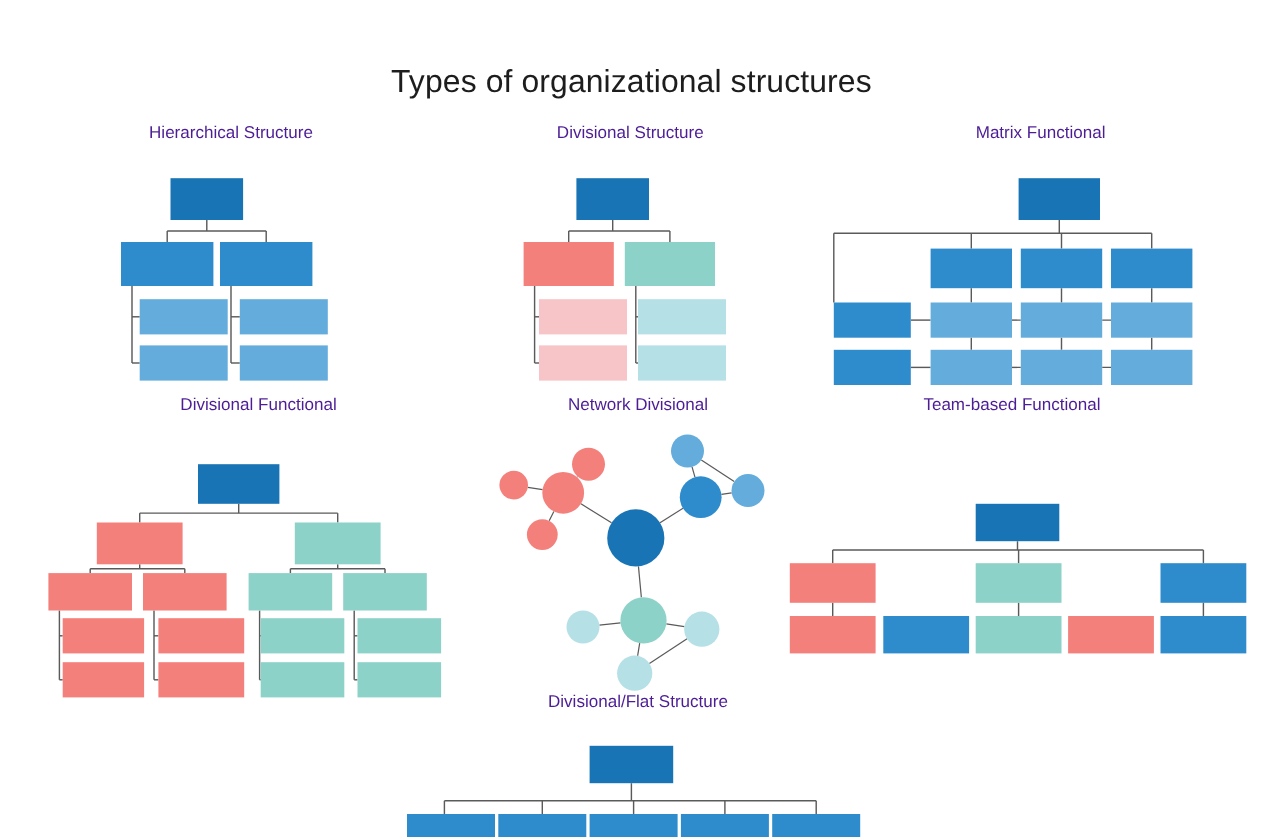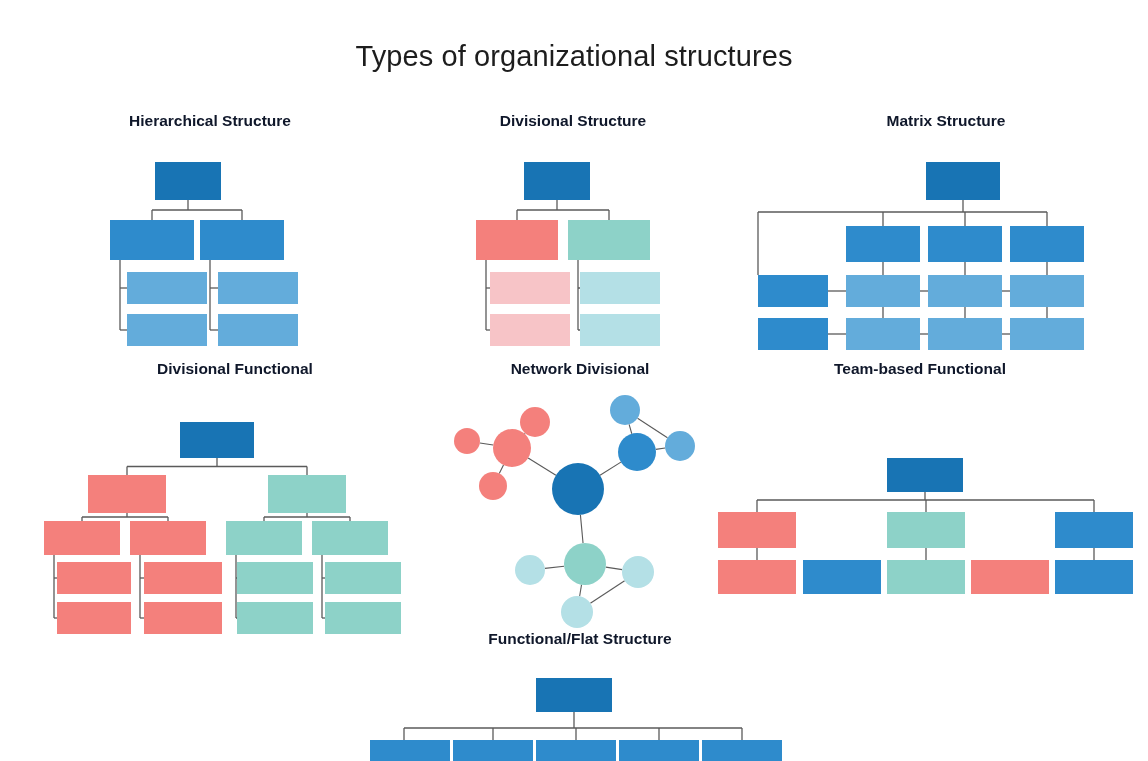--- a/index.html
+++ b/index.html
@@ -11,39 +11,39 @@
     width: 1148px;
     height: 761px;
     position: relative;
     font-family: "Liberation Sans", sans-serif;
     color: #1a1a1a;
     overflow: hidden;
   }
   #page-title {
     position: absolute;
     left: 0;
-    top: 21px;
+    top: 40px;
     width: 1148px;
     text-align: center;
     font-size: 29px;
     font-weight: 400;
     color: #1d1d1d;
     letter-spacing: 0.1px;
   }
   .panel {
     position: absolute;
   }
   .panel-title {
     position: absolute;
     top: 0;
     width: 100%;
     text-align: center;
     font-size: 15.5px;
-    font-weight: 700;
-    color: #0f172a;
+    font-weight: 400;
+    color: #4c1d95;
     white-space: nowrap;
   }
   .panel-canvas {
     position: absolute;
     top: 30px;
     left: 0;
   }
   svg { display: block; overflow: visible; }
 </style>
 </head>
@@ -90,21 +90,21 @@
         <rect x="96" y="20" width="66" height="38" fill="#1874b4"></rect>
         <rect x="48" y="78" width="82" height="40" fill="#f4807c"></rect>
         <rect x="140" y="78" width="82" height="40" fill="#8dd2c8"></rect>
         <rect x="62" y="130" width="80" height="32" fill="#f7c4c7"></rect>
         <rect x="62" y="172" width="80" height="32" fill="#f7c4c7"></rect>
         <rect x="152" y="130" width="80" height="32" fill="#b4e0e6"></rect>
         <rect x="152" y="172" width="80" height="32" fill="#b4e0e6"></rect>
       </svg>
     </div>
     <div class="panel" style="left: 762px; top: 112px; width: 368px;">
-      <div class="panel-title">Matrix Structure</div>
+      <div class="panel-title">Matrix Functional</div>
       <svg width="368" height="210" viewBox="0 0 368 210" class="panel-canvas">
         <line x1="201" y1="58" x2="201" y2="70" stroke="#5a5a5a" stroke-width="1.3"></line>
         <line x1="-4" y1="70" x2="285" y2="70" stroke="#5a5a5a" stroke-width="1.3"></line>
         <line x1="121" y1="70" x2="121" y2="84" stroke="#5a5a5a" stroke-width="1.3"></line>
         <line x1="203" y1="70" x2="203" y2="84" stroke="#5a5a5a" stroke-width="1.3"></line>
         <line x1="285" y1="70" x2="285" y2="84" stroke="#5a5a5a" stroke-width="1.3"></line>
         <line x1="-4" y1="70" x2="-4" y2="133" stroke="#5a5a5a" stroke-width="1.3"></line>
         <line x1="121" y1="120" x2="121" y2="133" stroke="#5a5a5a" stroke-width="1.3"></line>
         <line x1="203" y1="120" x2="203" y2="133" stroke="#5a5a5a" stroke-width="1.3"></line>
         <line x1="285" y1="120" x2="285" y2="133" stroke="#5a5a5a" stroke-width="1.3"></line>
@@ -221,21 +221,21 @@
         <rect x="177" y="122" width="78" height="36" fill="#8dd2c8"></rect>
         <rect x="345" y="122" width="78" height="36" fill="#2e8bcc"></rect>
         <rect x="8" y="170" width="78" height="34" fill="#f4807c"></rect>
         <rect x="93" y="170" width="78" height="34" fill="#2e8bcc"></rect>
         <rect x="177" y="170" width="78" height="34" fill="#8dd2c8"></rect>
         <rect x="261" y="170" width="78" height="34" fill="#f4807c"></rect>
         <rect x="345" y="170" width="78" height="34" fill="#2e8bcc"></rect>
       </svg>
     </div>
     <div class="panel" style="left: 340px; top: 630px; width: 480px;">
-      <div class="panel-title">Functional/Flat Structure</div>
+      <div class="panel-title">Divisional/Flat Structure</div>
       <svg width="480" height="120" viewBox="0 0 480 120" class="panel-canvas">
         <line x1="234" y1="52" x2="234" y2="68" stroke="#5a5a5a" stroke-width="1.3"></line>
         <line x1="64" y1="68" x2="402" y2="68" stroke="#5a5a5a" stroke-width="1.3"></line>
         <line x1="64" y1="68" x2="64" y2="80" stroke="#5a5a5a" stroke-width="1.3"></line>
         <line x1="153" y1="68" x2="153" y2="80" stroke="#5a5a5a" stroke-width="1.3"></line>
         <line x1="236" y1="68" x2="236" y2="80" stroke="#5a5a5a" stroke-width="1.3"></line>
         <line x1="319" y1="68" x2="319" y2="80" stroke="#5a5a5a" stroke-width="1.3"></line>
         <line x1="402" y1="68" x2="402" y2="80" stroke="#5a5a5a" stroke-width="1.3"></line>
         <rect x="196" y="18" width="76" height="34" fill="#1874b4"></rect>
         <rect x="30" y="80" width="80" height="36" fill="#2e8bcc"></rect>

